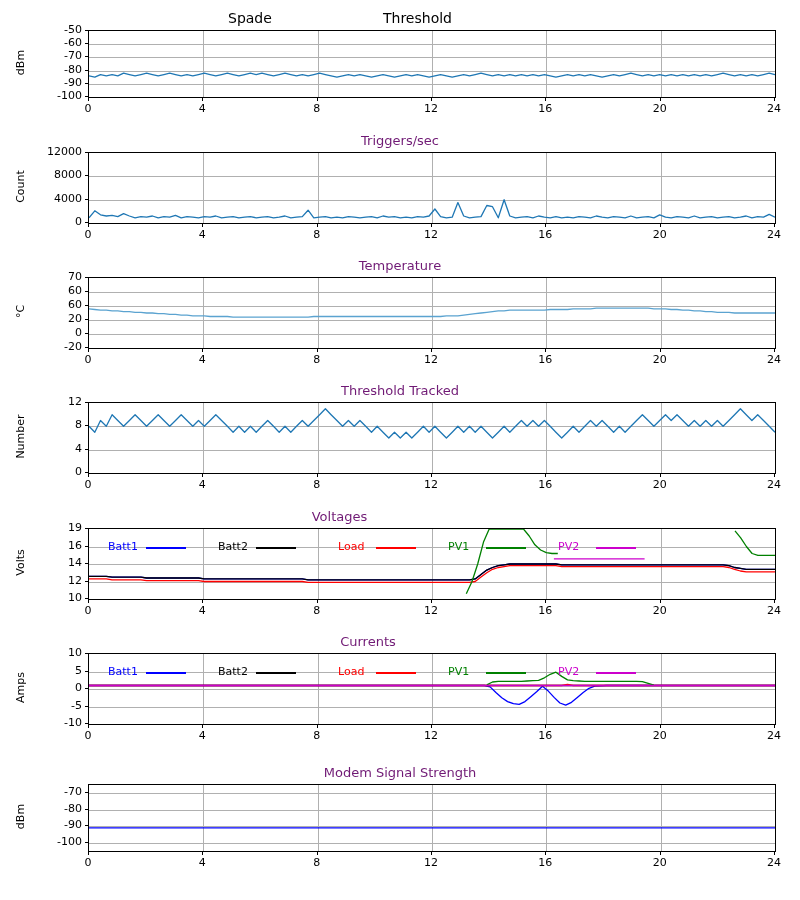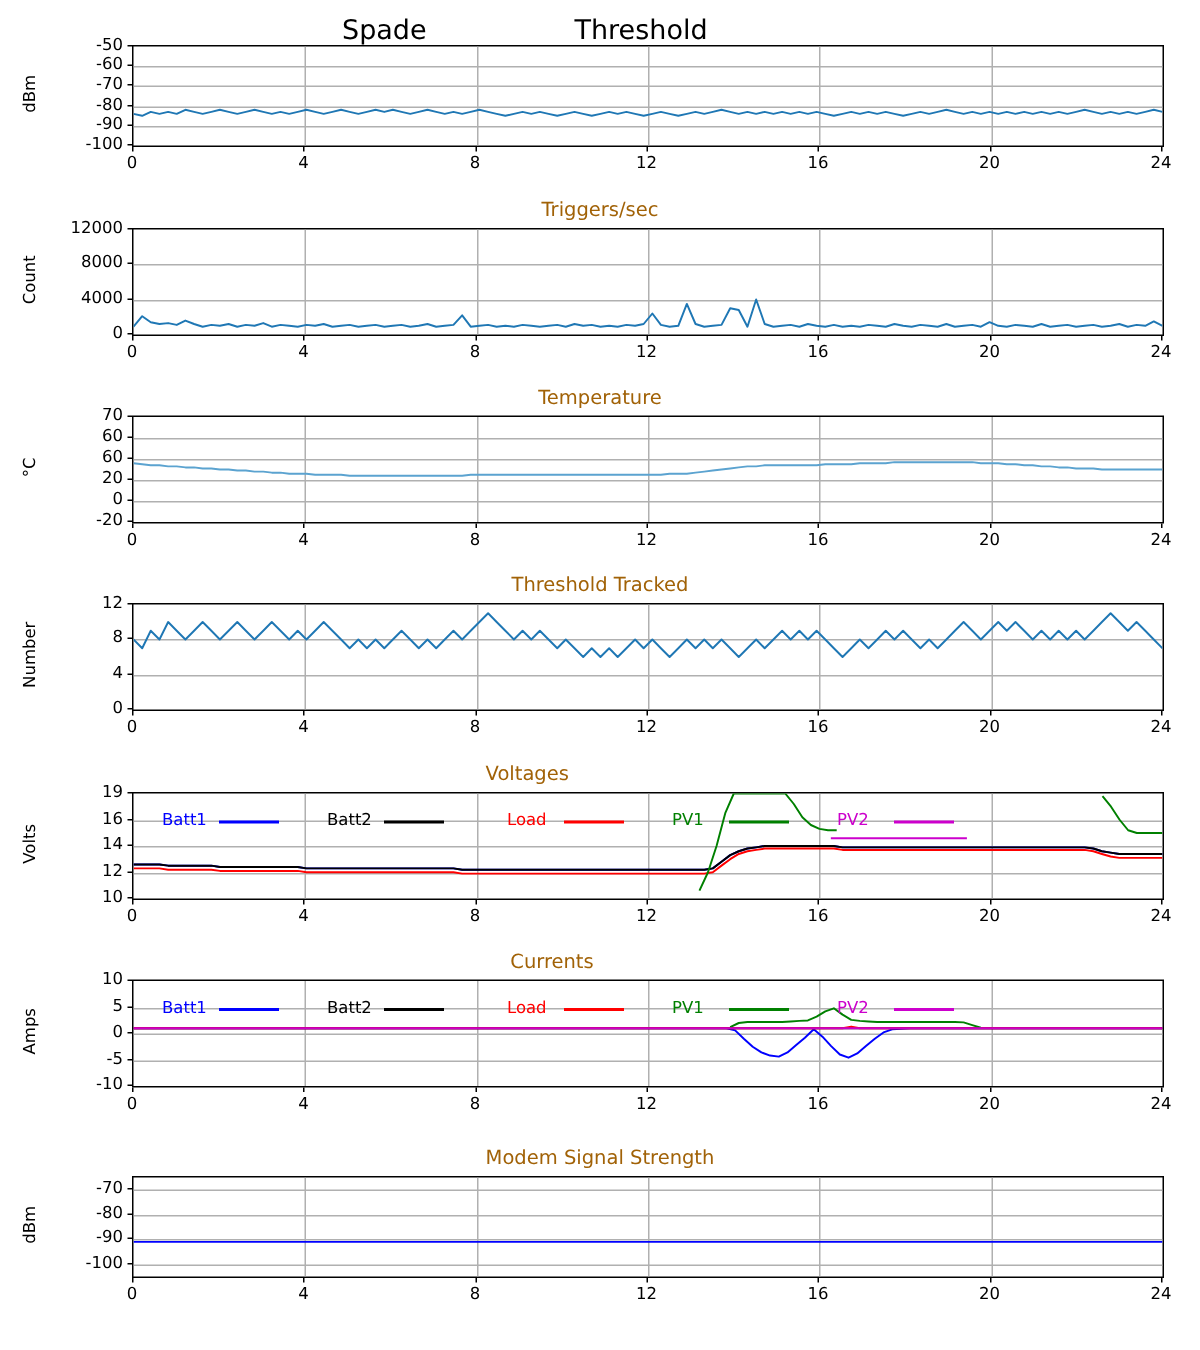--- a/index.html
+++ b/index.html
@@ -9,29 +9,29 @@
     font-family:"DejaVu Sans", sans-serif;
     color:#000;
     overflow:hidden;
   }
   .page{position:relative;width:800px;height:900px;}
 
   .panel{position:relative;}
   .panel-title{
     text-align:center;
     font-size:13px;
-    color:#a16207;
+    color:#701a75;
     height:17px;
     line-height:17px;
     white-space:nowrap;
   }
   .header-row{
     position:relative;
     height:17px;
-    font-size:18px;
+    font-size:14px;
   }
   .header-row span{position:absolute;top:0;white-space:nowrap;}
   .axes{
     position:absolute;
     border:1px solid #000;
     background:#fff;
     box-sizing:border-box;
     overflow:hidden;
   }
   .grid-line{position:absolute;background:#b0b0b0;}
@@ -239,21 +239,21 @@
         <div class="tickmark tick-x" style="left: 431px; top: 96px;"></div>
         <div class="xtick" style="left: 525.333px; width: 40px; top: 100px;">16</div>
         <div class="tickmark tick-x" style="left: 545.333px; top: 96px;"></div>
         <div class="xtick" style="left: 639.667px; width: 40px; top: 100px;">20</div>
         <div class="tickmark tick-x" style="left: 659.667px; top: 96px;"></div>
         <div class="xtick" style="left: 754px; width: 40px; top: 100px;">24</div>
         <div class="tickmark tick-x" style="left: 774px; top: 96px;"></div>
         <div class="ylabel" style="width: 112px; left: -36px; top: 52px;">Number</div>
       </div>
       <div class="panel" style="position: absolute; left: 0px; top: 504px; width: 800px;">
-        <div class="panel-title" style="position: absolute; left: 12px; top: 4px; width: 679px;">Voltages</div>
+        <div class="panel-title" style="position: absolute; left: 0px; top: 4px; width: 679px;">Voltages</div>
         <div class="axes" style="left: 88px; top: 24px; width: 688px; height: 72px;">
           <div class="grid-line grid-v" style="left: 114px;"></div>
           <div class="grid-line grid-v" style="left: 229px;"></div>
           <div class="grid-line grid-v" style="left: 343px;"></div>
           <div class="grid-line grid-v" style="left: 457px;"></div>
           <div class="grid-line grid-v" style="left: 572px;"></div>
           <div class="grid-line grid-h" style="top: 53px;"></div>
           <div class="grid-line grid-h" style="top: 35px;"></div>
           <div class="grid-line grid-h" style="top: 18px;"></div>
           <svg class="series" width="686" height="70">

